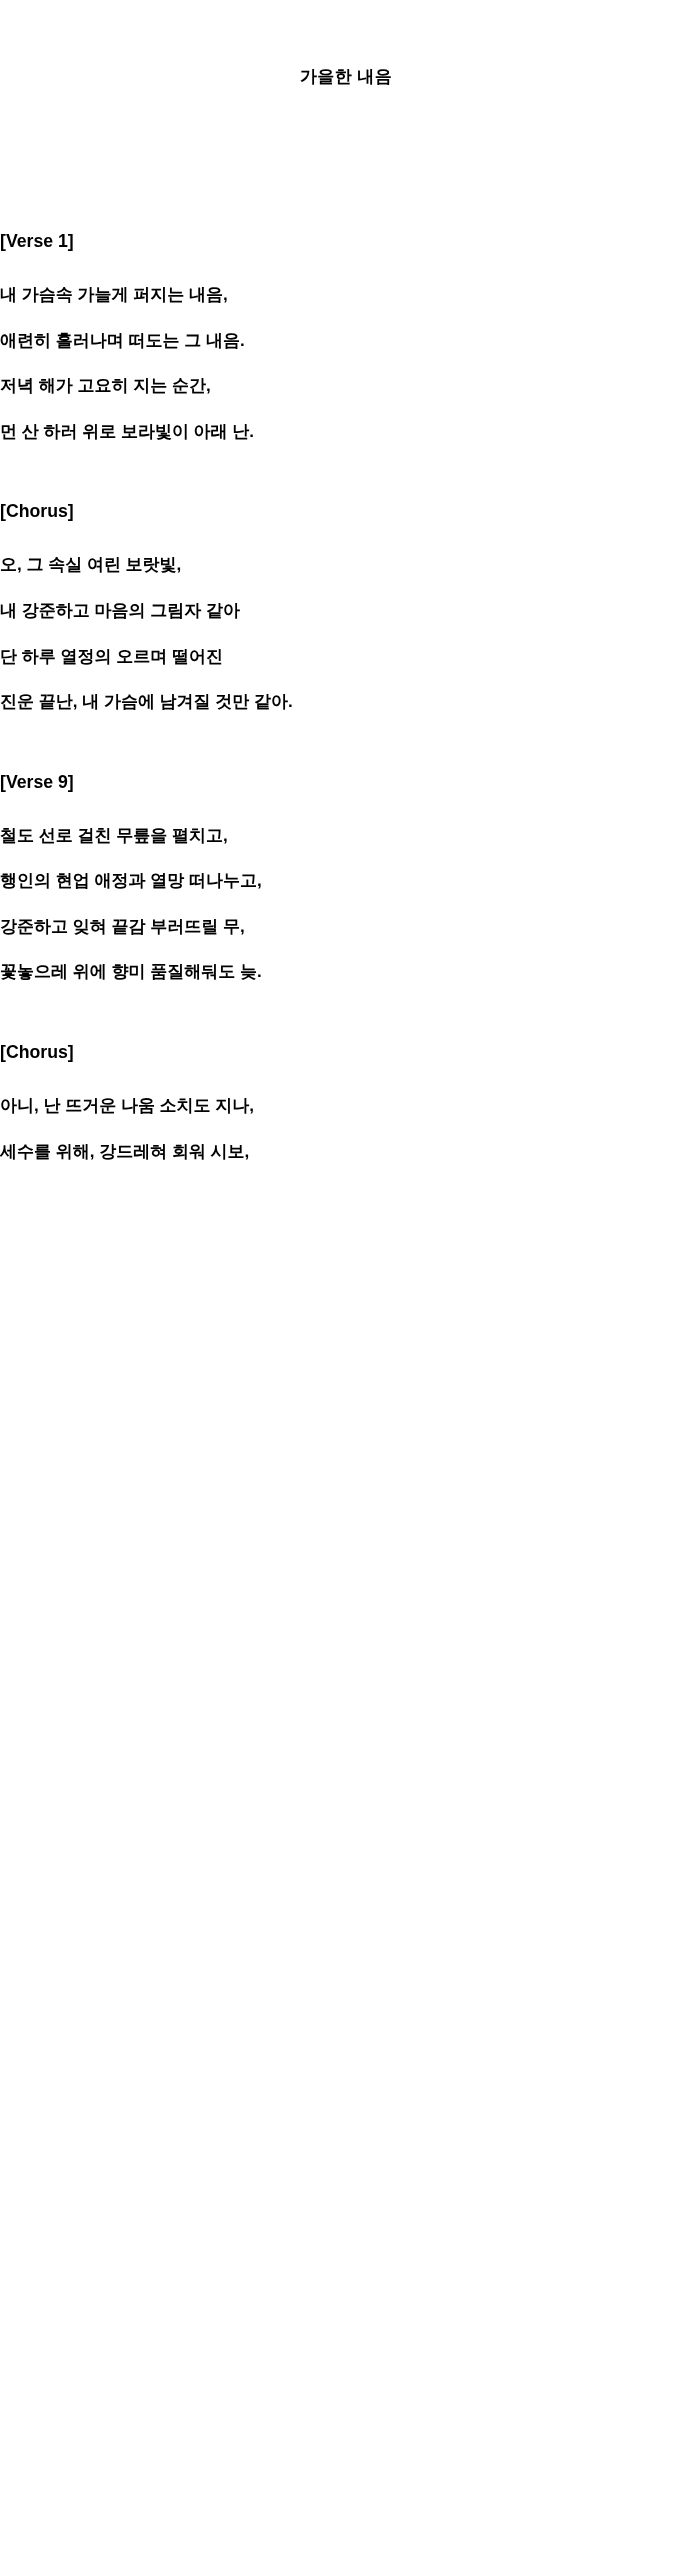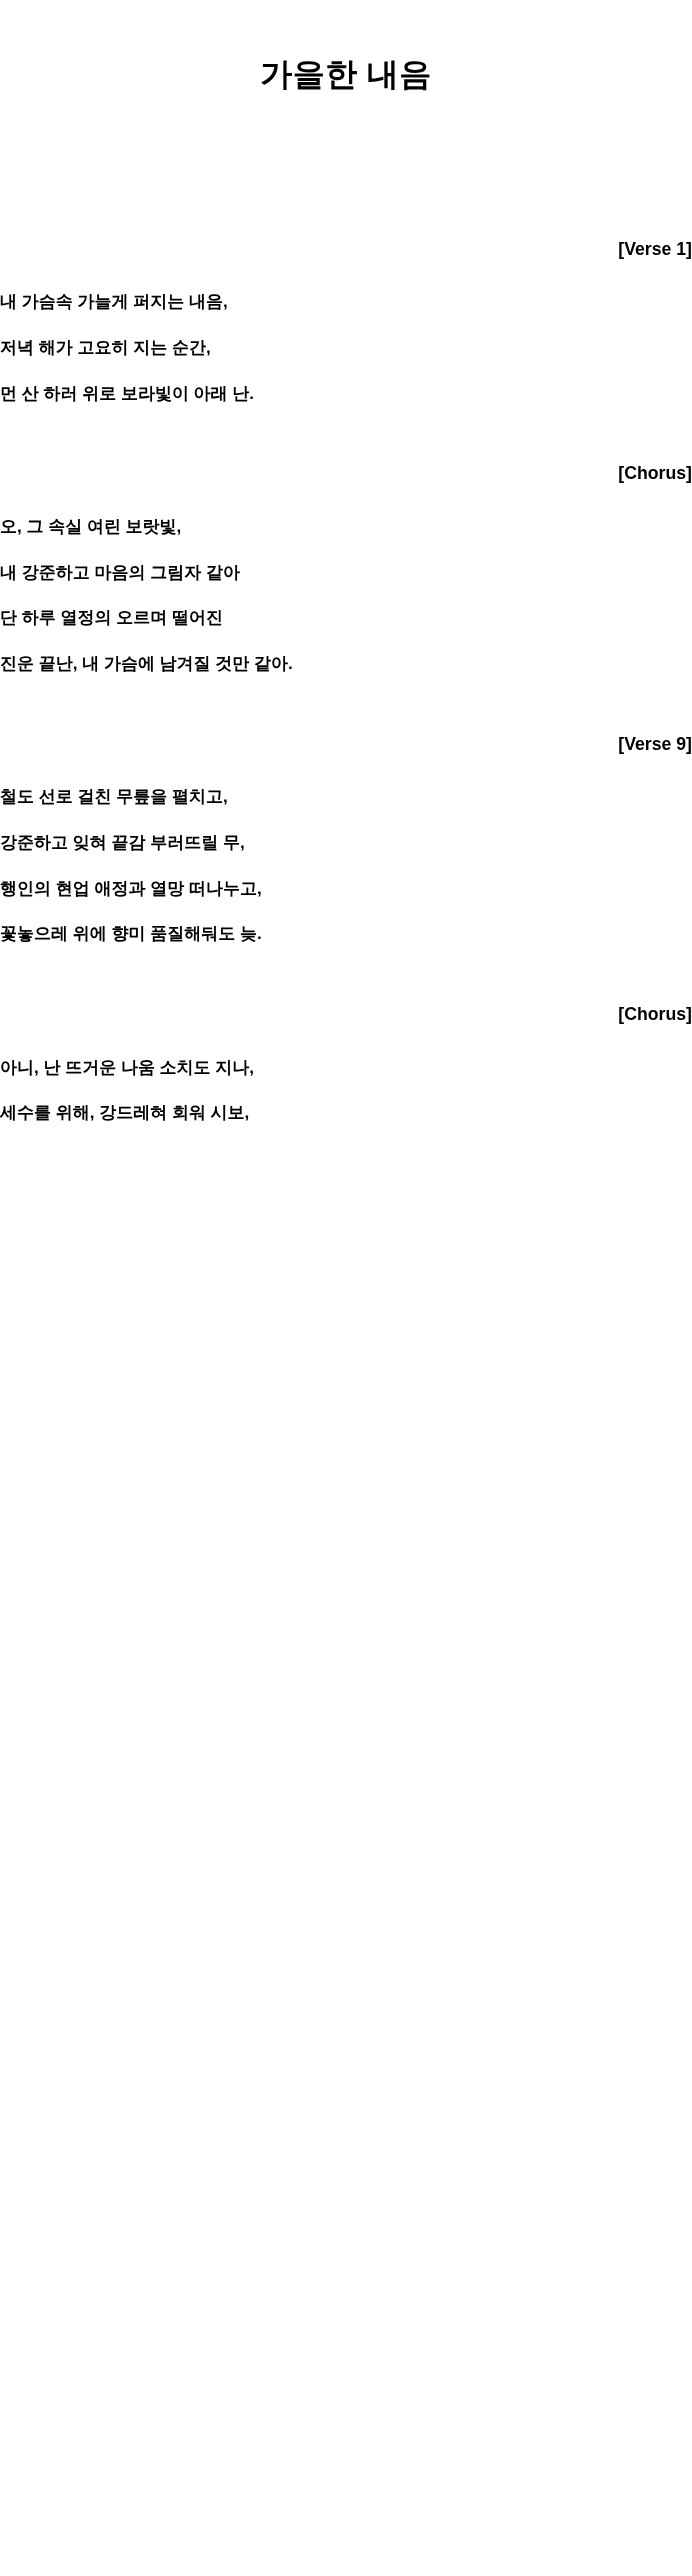--- a/index.html
+++ b/index.html
@@ -16,35 +16,35 @@
   }
   .page {
     width: 692px;
     height: 2576px;
     box-sizing: border-box;
     padding: 0;
     position: relative;
   }
   .doc-title {
     text-align: center;
-    font-size: 32px;
+    font-size: 17px;
     font-weight: bold;
     letter-spacing: 0.4px;
-    margin: 4px;
+    margin: 16px;
     padding-top: 50px;
     line-height: 1.3;
   }
   .lyrics {
     margin-top: 141px;
   }
   .section {
     margin-bottom: 55px;
   }
   .section-header {
-    text-align: right;
+    text-align: left;
     font-size: 17.7px;
     font-weight: bold;
     margin-bottom: 29px;
     line-height: 1.4;
   }
   .line {
     text-align: left;
     font-size: 17px;
     font-weight: bold;
     line-height: 1.45;
@@ -58,37 +58,38 @@
 <body>
 
 <div class="page">
   <h1 class="doc-title">가을한 내음</h1>
 
   <div class="lyrics">
 
     <div class="section">
       <div class="section-header">[Verse 1]</div>
       <div class="line">내 가슴속 가늘게 퍼지는 내음,</div>
+      <div class="line">애련히 흘러나며 떠도는 그 내음.</div>
       <div class="line">저녁 해가 고요히 지는 순간,</div>
       <div class="line">먼 산 하러 위로 보라빛이 아래 난.</div>
     </div>
 
     <div class="section">
       <div class="section-header">[Chorus]</div>
       <div class="line">오, 그 속실 여린 보랏빛,</div>
       <div class="line">내 강준하고 마음의 그림자 같아</div>
       <div class="line">단 하루 열정의 오르며 떨어진</div>
       <div class="line">진운 끝난, 내 가슴에 남겨질 것만 같아.</div>
     </div>
 
     <div class="section">
       <div class="section-header">[Verse 9]</div>
       <div class="line">철도 선로 걸친 무릎을 펼치고,</div>
+      <div class="line">행인의 현업 애정과 열망 떠나누고,</div>
       <div class="line">강준하고 잊혀 끝감 부러뜨릴 무,</div>
-      <div class="line">행인의 현업 애정과 열망 떠나누고,</div>
       <div class="line">꽃놓으레 위에 향미 품질해둬도 늦.</div>
     </div>
 
     <div class="section">
       <div class="section-header">[Chorus]</div>
       <div class="line">아니, 난 뜨거운 나움 소치도 지나,</div>
       <div class="line">세수를 위해, 강드레혀 회워 시보,</div>
     </div>
 
   </div>

